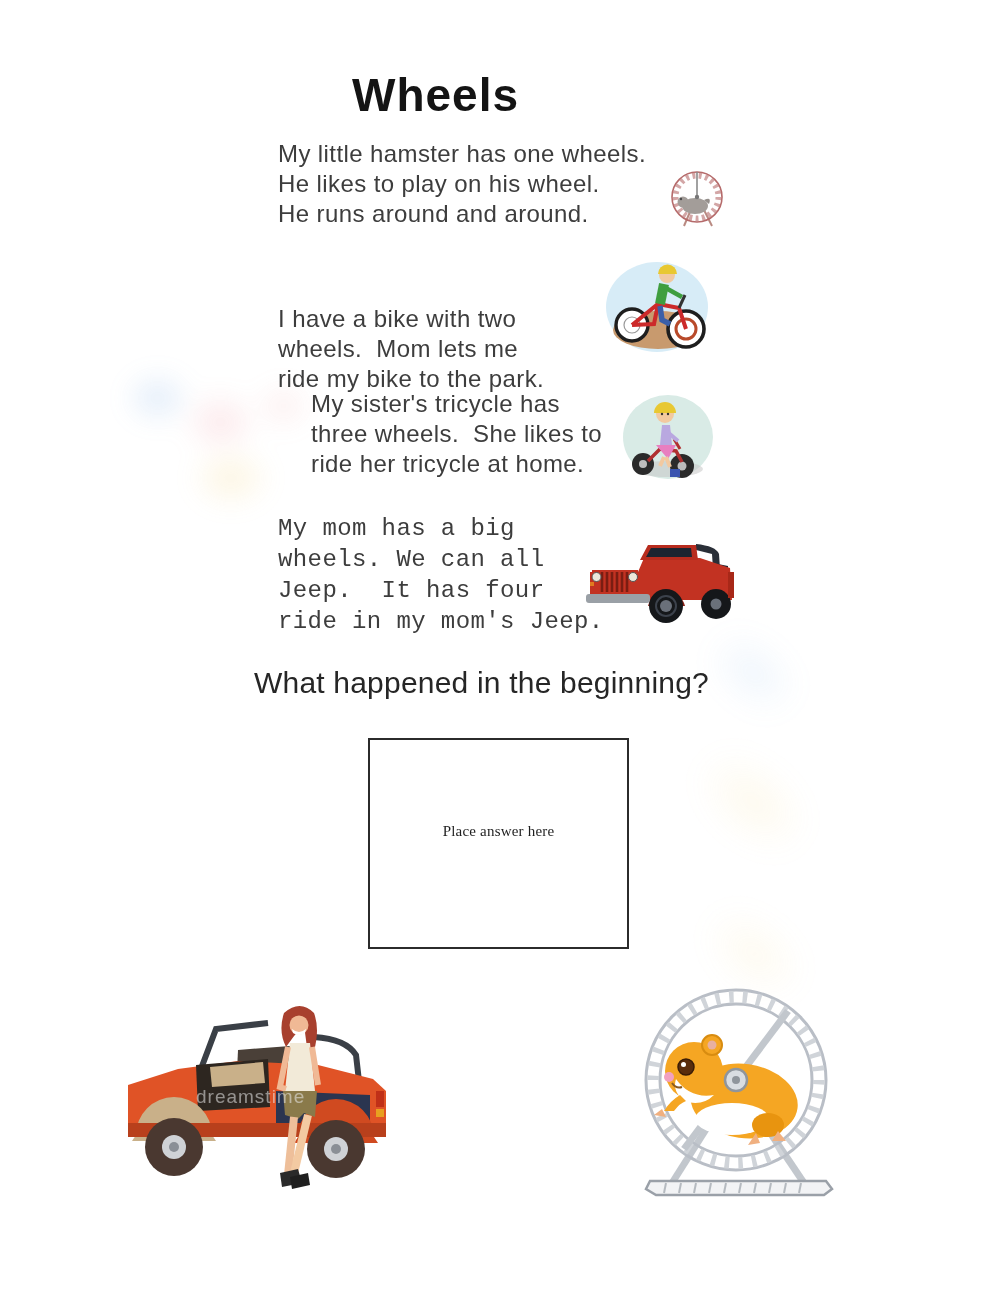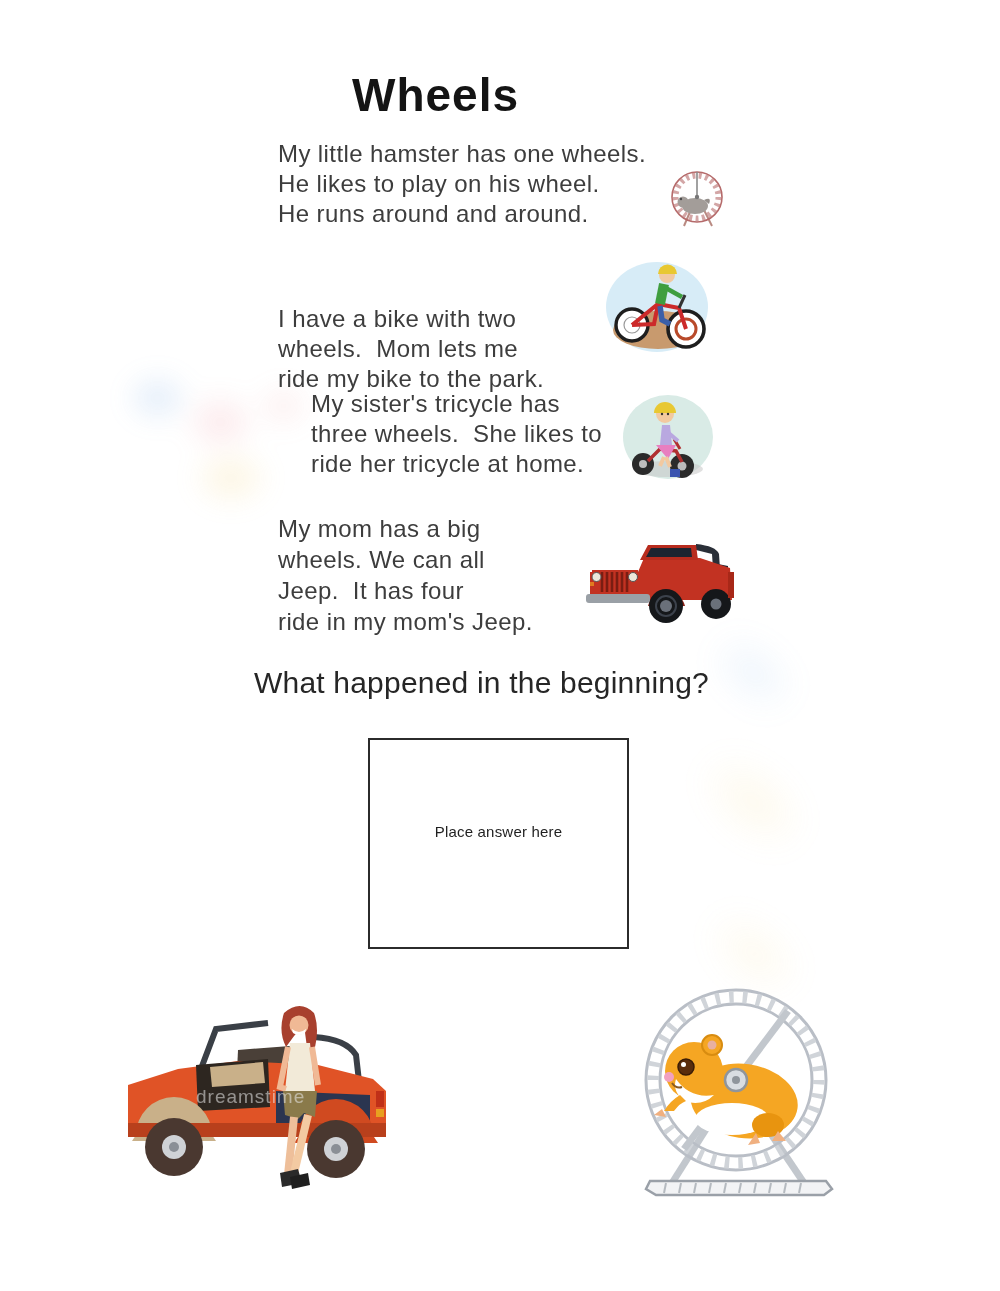--- a/index.html
+++ b/index.html
@@ -10,32 +10,32 @@
   .abs{position:absolute;}
   .title{
     position:absolute;left:352px;top:68px;margin:0;
     font-size:46px;font-weight:800;color:#141414;letter-spacing:1px;
   }
   .para{position:absolute;color:#3d3d3d;font-size:24px;line-height:30px;letter-spacing:.4px;}
   .pline{white-space:pre;}
   .p1{left:278px;top:139px;}
   .p2{left:278px;top:264px;margin-top:40px;}
   .p3{left:278px;top:389px;margin-left:33px;}
-  .p4{left:278px;top:513px;line-height:31px;}
+  .p4{left:278px;top:513px;line-height:31px;font-family:Liberation Mono, monospace;}
   .img1{left:662px;top:166px;width:70px;height:65px;}
   .img2{left:600px;top:254px;width:115px;height:101px;}
   .img3{left:618px;top:387px;width:100px;height:97px;}
   .img4{left:578px;top:520px;width:165px;height:105px;}
   .question{
     position:absolute;left:254px;top:666px;
     font-size:30px;font-weight:400;color:#262626;letter-spacing:.2px;
   }
   .answer-box{
     position:absolute;left:368px;top:738px;width:257px;height:207px;
-    border:2px solid #2b2b2b;background:transparent;
+    border:2px solid #2b2b2b;background:transparent;font-family:Liberation Serif, serif;
   }
   .answer-label{
     position:absolute;top:83px;left:0;width:100%;text-align:center;
     font-size:15px;color:#1f1f1f;letter-spacing:.2px;
   }
   .ill-left{left:118px;top:995px;width:305px;height:200px;}
   .ill-right{left:636px;top:983px;width:205px;height:222px;}
   .wm-text{
     position:absolute;left:196px;top:1086px;font-size:19px;color:rgba(235,235,235,.55);
     letter-spacing:1px;pointer-events:none;text-align:center;

